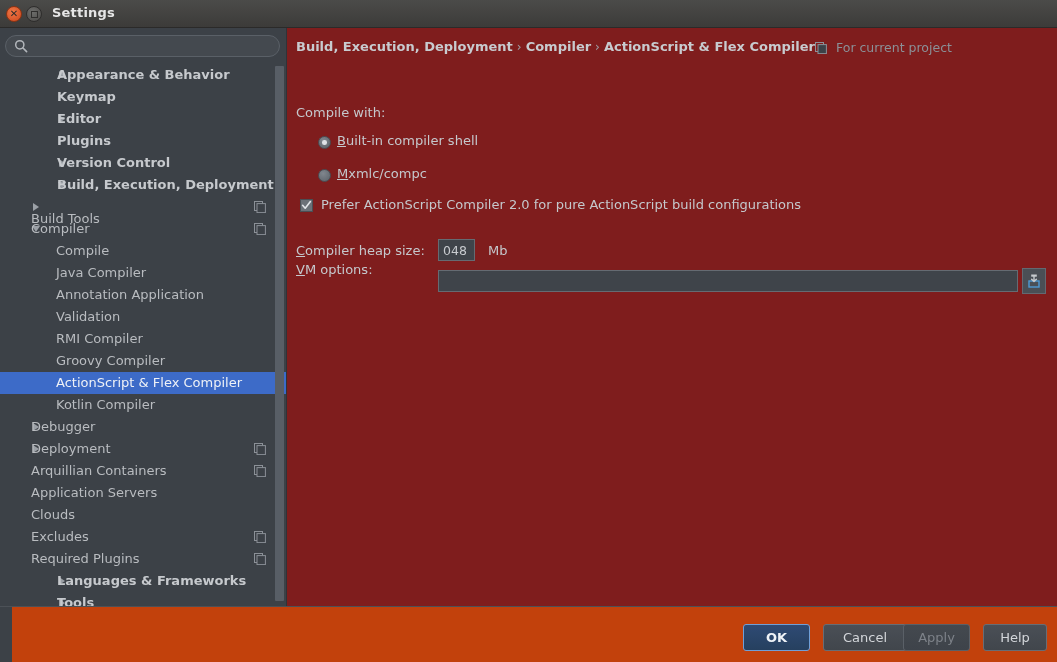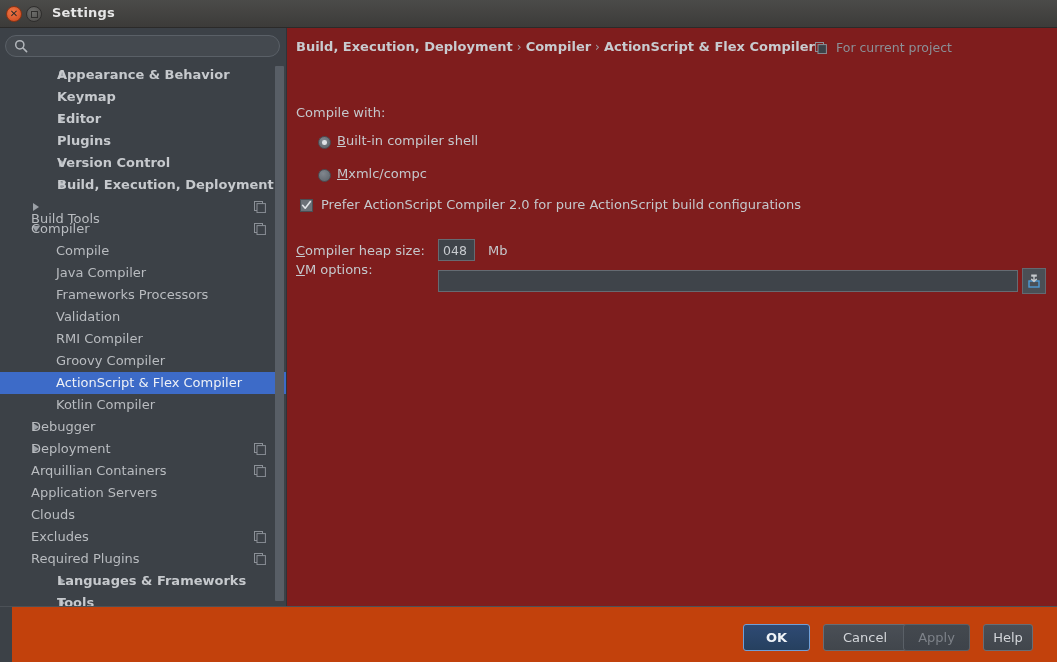--- a/index.html
+++ b/index.html
@@ -327,21 +327,21 @@
             <rect x="3" y="2.6" width="8.4" height="9" fill="#3c4147" stroke="#8b9097" stroke-width="1"></rect>
           </svg>
         </div>
         <div class="tree-row lvl2">
           <span class="tree-label" style="left: 56px;">Compile</span>
         </div>
         <div class="tree-row lvl2">
           <span class="tree-label" style="left: 56px;">Java Compiler</span>
         </div>
         <div class="tree-row lvl2">
-          <span class="tree-label" style="left: 56px;">Frameworks Processors</span>
+          <span class="tree-label" style="left: 56px;">Annotation Application</span>
         </div>
         <div class="tree-row lvl2">
           <span class="tree-label" style="left: 56px;">Validation</span>
         </div>
         <div class="tree-row lvl2">
           <span class="tree-label" style="left: 56px;">RMI Compiler</span>
         </div>
         <div class="tree-row lvl2">
           <span class="tree-label" style="left: 56px;">Groovy Compiler</span>
         </div>
@@ -459,16 +459,16 @@
         <path d="M8 3.5 L8 8.2 M5.6 6.2 L8 8.6 L10.4 6.2" fill="none" stroke="#c7cacd" stroke-width="1.4" stroke-linecap="round" stroke-linejoin="round"></path>
       </svg>
     </div>
   </div>
 
   <div class="divider-h"></div>
   <div class="footer">
     <button class="btn default" style="left:731px; width:67px;">OK</button>
     <button class="btn" style="left:811px; width:84px;">Cancel</button>
     <button class="btn disabled" style="left:891px; width:67px;">Apply</button>
-    <button class="btn" style="left:971px; width:50px;">Help</button>
+    <button class="btn" style="left:971px; width:64px;">Help</button>
   </div>
 
 </div>
 
 </body></html>

